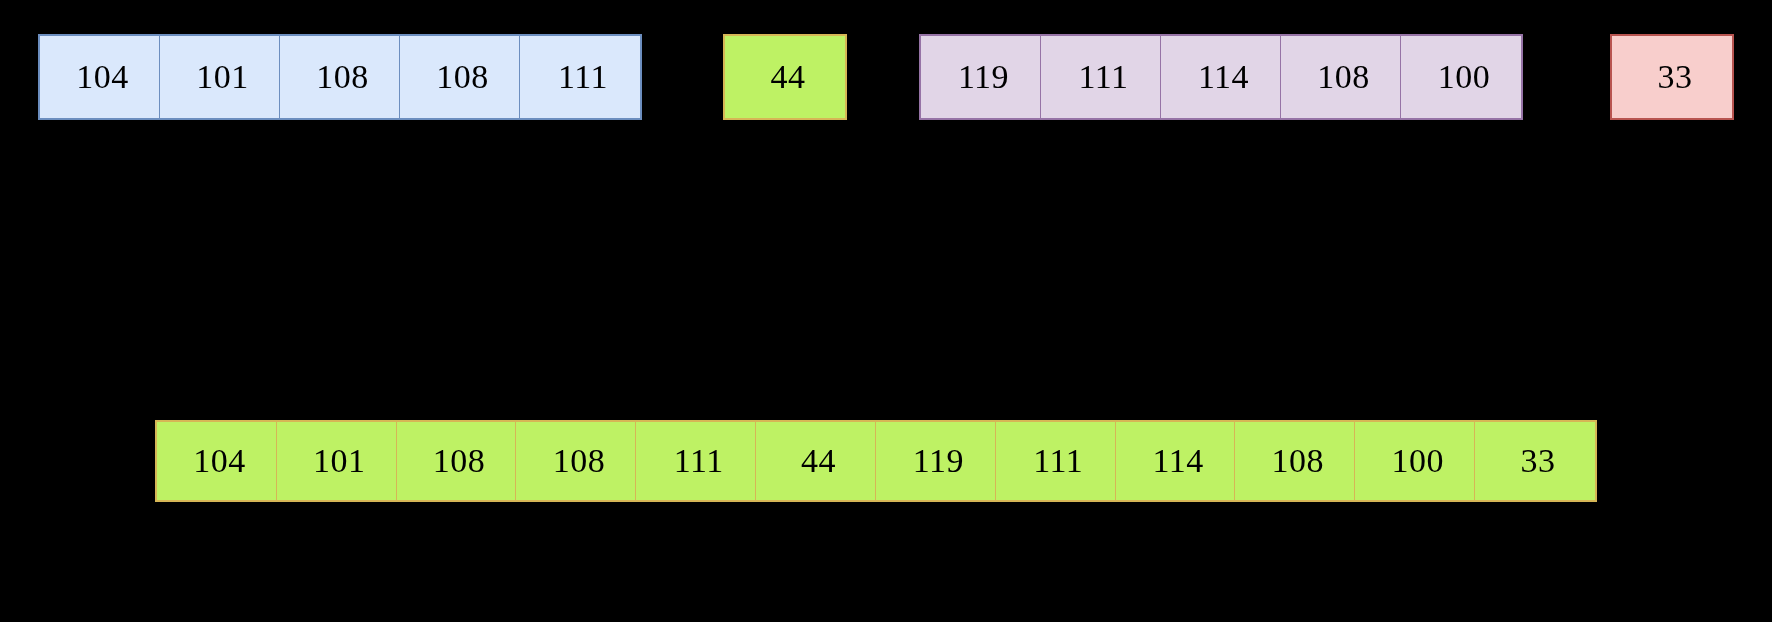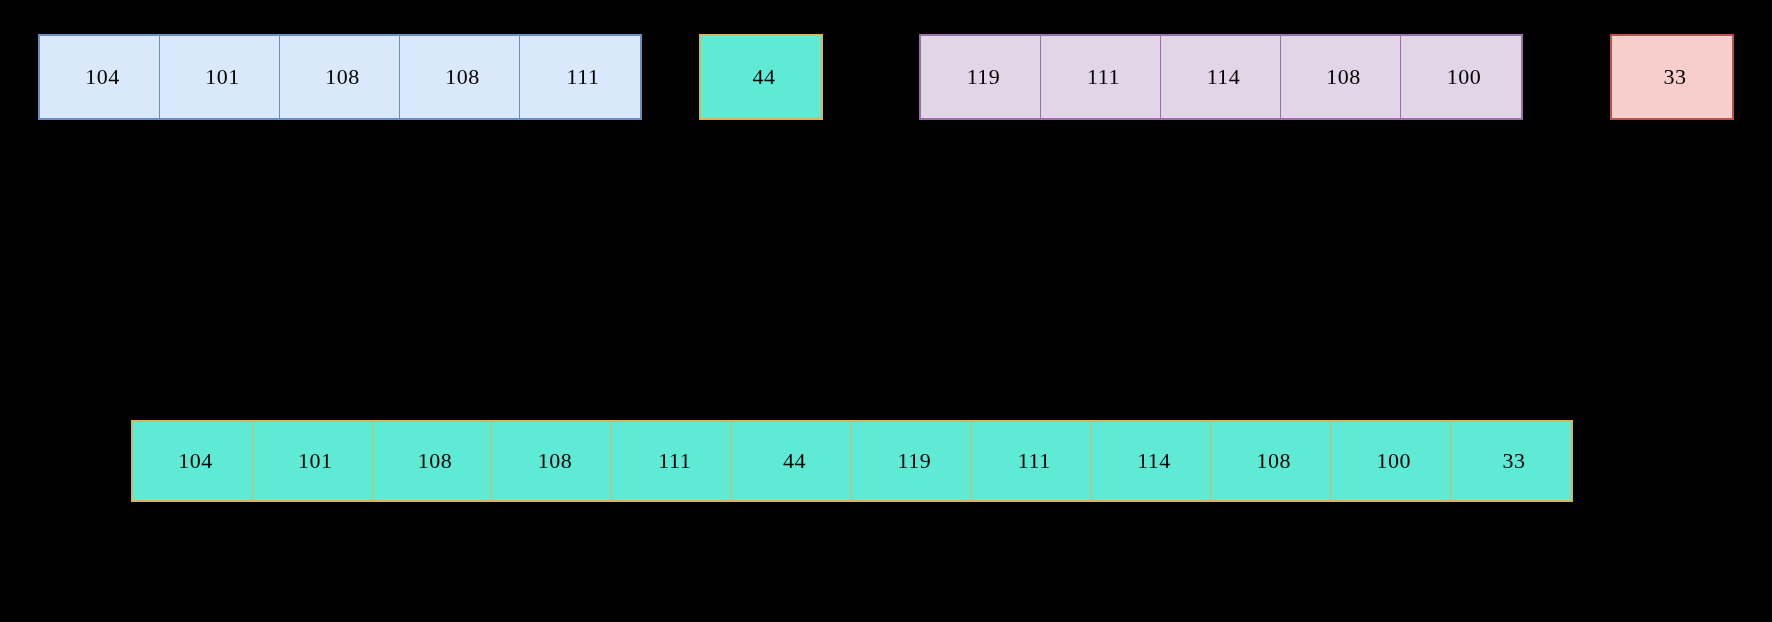--- a/index.html
+++ b/index.html
@@ -27,37 +27,37 @@
     box-sizing: border-box;
     border-style: solid;
     border-width: 2px;
   }
 
   .cell {
     box-sizing: border-box;
     display: flex;
     align-items: center;
     justify-content: center;
-    font-size: 22px;
+    font-size: 34px;
     line-height: 1;
     color: #000000;
     letter-spacing: 0.5px;
     border-right-style: solid;
     border-right-width: 1px;
     padding-left: 6px;
   }
   .cell:last-child {
     border-right: none;
   }
 
   
   .pal-blue   { border-color: #6c8ebf; background: #dae8fc; }
   .pal-blue   .cell { border-right-color: #6c8ebf; }
 
-  .pal-yellow { border-color: #d6b656; background: #5eead4; }
+  .pal-yellow { border-color: #d6b656; background: #bef264; margin-left: 24px; }
   .pal-yellow .cell { border-right-color: #d6b656; }
 
   .pal-purple { border-color: #9673a6; background: #e1d5e7; }
   .pal-purple .cell { border-right-color: #9673a6; }
 
   .pal-pink   { border-color: #b85450; background: #f8cecc; }
   .pal-pink   .cell { border-right-color: #b85450; }
 
   
   #group-hello  { left: 38px;   top: 34px;  width: 604px; height: 86px; }

